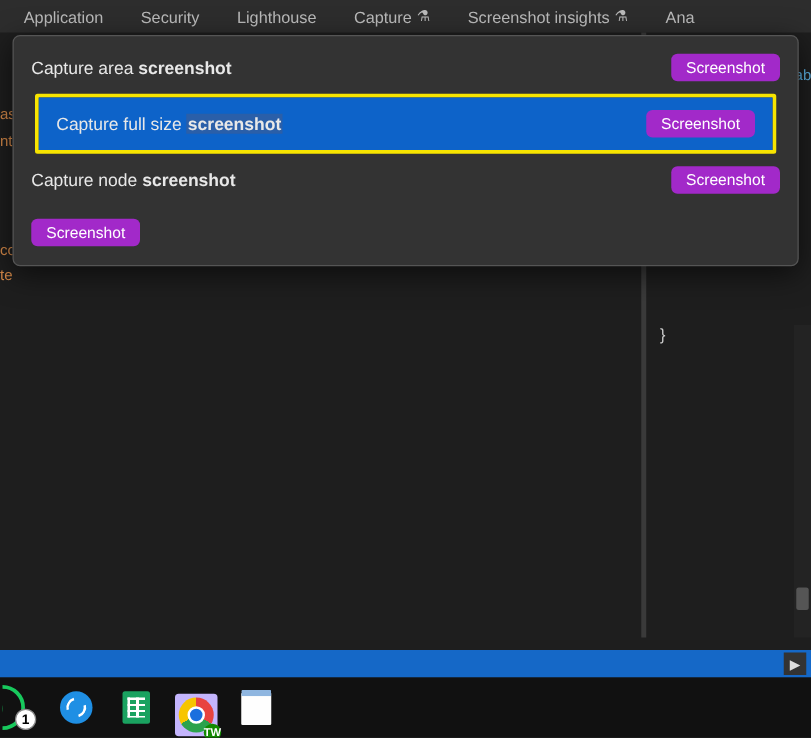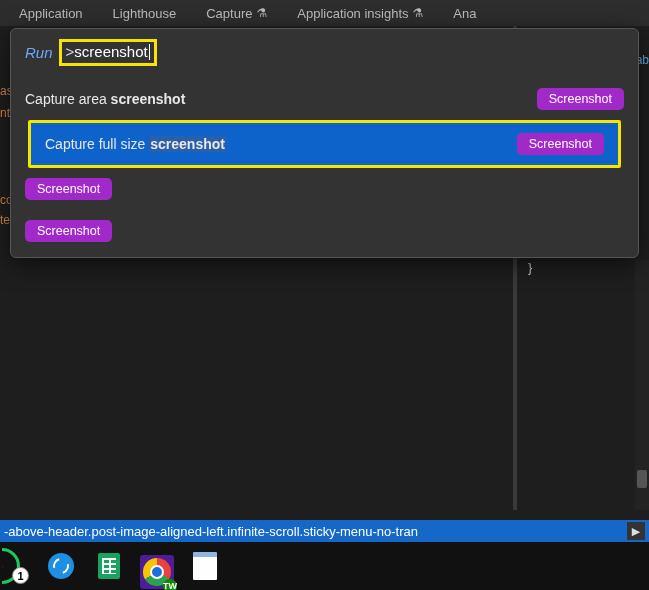--- a/index.html
+++ b/index.html
@@ -31,21 +31,21 @@
 
 .vline { position:absolute; top:26px; bottom:80px; left:513px; width:4px; background:#3a3a3a; }
 .vscroll { position:absolute; right:0; top:260px; width:14px; bottom:80px; background:#232323; }
 .vthumb { position:absolute; right:2px; width:10px; background:#555; border-radius:2px; }
 
 .statusbar { position:absolute; left:0; right:0; bottom:48px; height:22px; background:#1568c7; color:#fff; font-size:13px; display:flex; align-items:center; padding:0 4px; overflow:hidden; white-space:nowrap; }
 .statusbar .arrow { margin-left:auto; width:18px; height:18px; background:#333; color:#ddd; display:flex; align-items:center; justify-content:center; font-size:11px; }
 
 .taskbar { position:absolute; left:0; right:0; bottom:0; height:48px; background:#111; display:flex; align-items:center; padding-left:2px; gap:14px; }
 .tb-icon { width:34px; height:34px; display:flex; align-items:center; justify-content:center; border-radius:3px; }
-.tb-icon.active { background:#4c1d95;margin-top:12px; }
+.tb-icon.active { background:#c4b5fd;margin-top:12px; }
 .badge-wrap { position:relative; width:28px; height:40px; overflow:hidden;}
 .whatsapp { width:36px; height:36px; border:3px solid #18c95d; border-radius:50%; position:absolute; left:-18px; top:2px;}
 .wa-phone { position:absolute; left:4px; top:10px; width:12px; height:12px; border:2px solid #18c95d; border-left:none; border-top:none; transform:rotate(-45deg); border-radius:0 0 8px 0;}
 .count-badge { position:absolute; left:10px; bottom:2px; background:#fff; color:#000; border-radius:50%; width:17px; height:17px; font-size:11px; display:flex; align-items:center; justify-content:center; font-weight:600; border:1px solid #888;}
 .sync-ic { width:26px;height:26px;border-radius:50%;background:#1f8fe4;position:relative;}
 .sync-ic::before{content:"";position:absolute;inset:5px;border:2px solid #fff;border-radius:50%;border-top-color:transparent;border-bottom-color:transparent;transform:rotate(30deg);}
 .sheet-ic { width:22px;height:26px;background:#1aa260;border-radius:2px;position:relative;}
 .sheet-ic::before{content:"";position:absolute;inset:5px 4px;background:repeating-linear-gradient(#fff 0 2px, transparent 2px 5px), repeating-linear-gradient(90deg,#fff 0 2px, transparent 2px 7px);}
 .chrome-ic{width:28px;height:28px;border-radius:50%;background:conic-gradient(#e8433f 0 120deg,#2ba24c 120deg 240deg,#f7c500 240deg 360deg);position:relative;}
 .chrome-ic::after{content:"";position:absolute;inset:7px;background:#1b6fde;border-radius:50%;border:2px solid #fff;}
@@ -55,84 +55,79 @@
 .ab-frag { position:absolute; right:0; top:53px; font-size:12px; color:#5fb6e8; }
 </style>
 </head>
 <body>
 
 <div class="tabbar">
   <div class="tab">
       <span>Application</span>
     </div>
   <div class="tab">
+      <span>Security</span>
+    </div>
+  <div class="tab">
       <span>Lighthouse</span>
     </div>
   <div class="tab">
       <span>Capture</span>
       <span class="flask">⚗</span>
     </div>
   <div class="tab">
-      <span>Application insights</span>
+      <span>Screenshot insights</span>
       <span class="flask">⚗</span>
     </div>
   <div class="tab">
       <span>Ana</span>
     </div>
 </div>
 
 <div class="code-strip-left"><span>as</span>
 <span>nt</span></div>
 <div class="code-strip-left2"><span>co</span>
 <span>te</span></div>
 <span class="ab-frag">ab</span>
 
 <div class="cmd-menu">
-  <div class="cmd-head">
-    <span class="run-label">Run</span>
-    <span class="input-hl">
-      <span class="run-gt">&gt;</span>
-        <span class="query">screenshot</span>
-        <span class="caret"></span>
-    </span>
-  </div>
   <div class="cmd-list">
     <div class="row-outer">
       <div class="cmd-row">
         <span class="cmd-text"><span>Capture area </span><b>screenshot</b><span></span></span>
         <span class="pill">Screenshot</span>
       </div>
     </div>
     <div class="row-outer selected">
       <div class="cmd-row">
         <span class="cmd-text"><span>Capture full size </span><b class="match-hl">screenshot</b><span></span></span>
         <span class="pill">Screenshot</span>
       </div>
     </div>
     <div class="row-outer">
       <div class="cmd-row">
+        <span class="cmd-text"><span>Capture node </span><b>screenshot</b><span></span></span>
         <span class="pill">Screenshot</span>
       </div>
     </div>
     <div class="row-outer">
       <div class="cmd-row">
         <span class="pill">Screenshot</span>
       </div>
     </div>
   </div>
 </div>
 
 <span class="brace">}</span>
 <div class="vline"></div>
 <div class="vscroll">
   <div class="vthumb" style="top:210px;height:18px"></div>
 </div>
 
 <div class="statusbar">
-  <span>-above-header.post-image-aligned-left.infinite-scroll.sticky-menu-no-tran</span>
   <span class="arrow">▶</span>
 </div>
 
 <div class="taskbar">
   <div class="badge-wrap">
     <div class="whatsapp">
         <div class="wa-phone"></div>
       </div>
     <div class="count-badge">1</div>
   </div>

